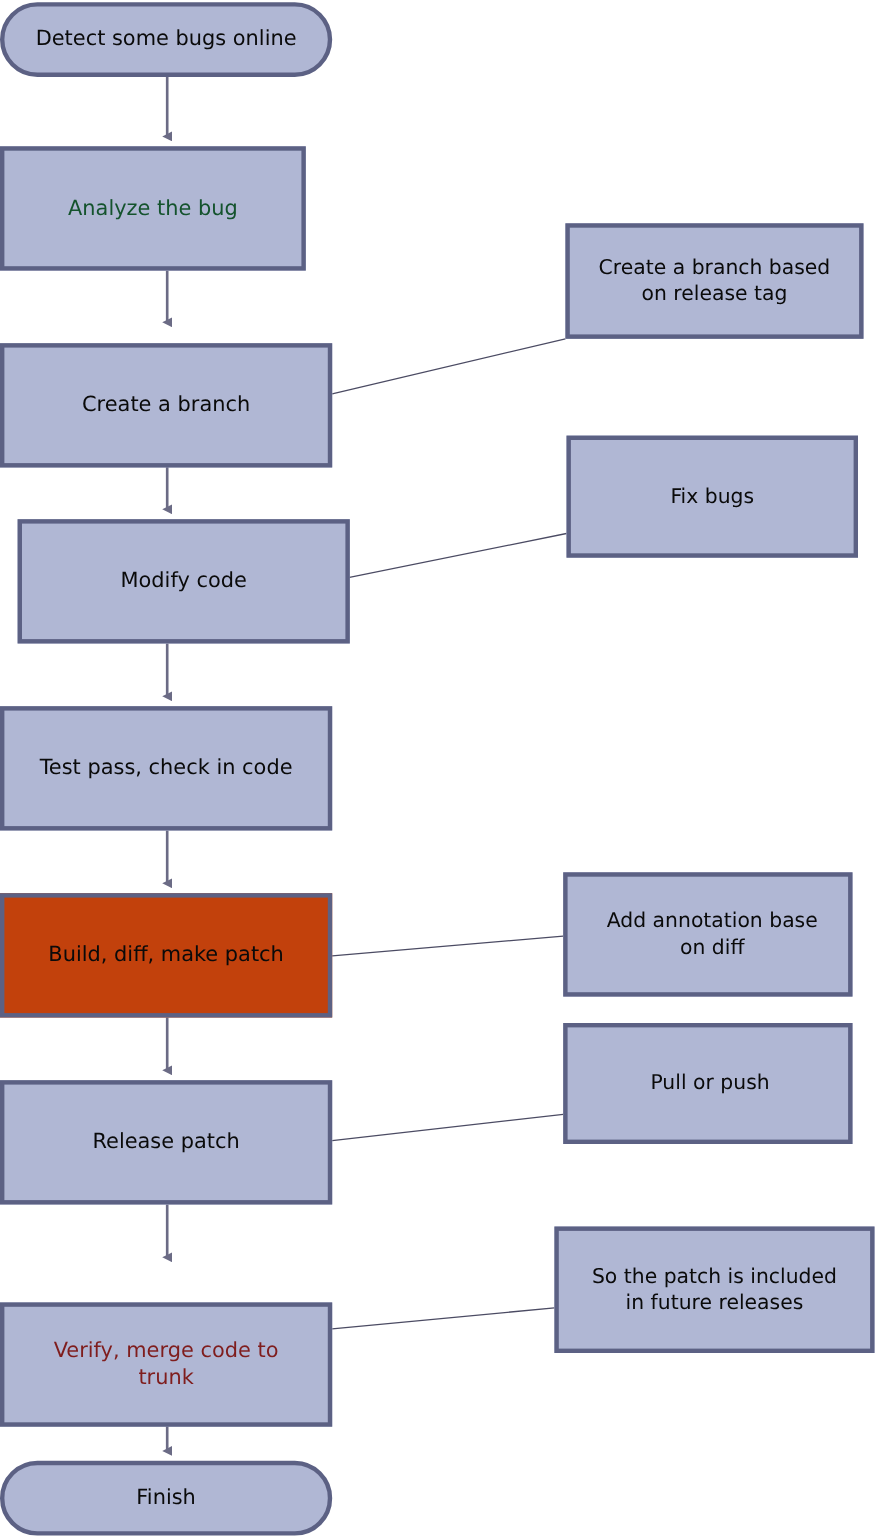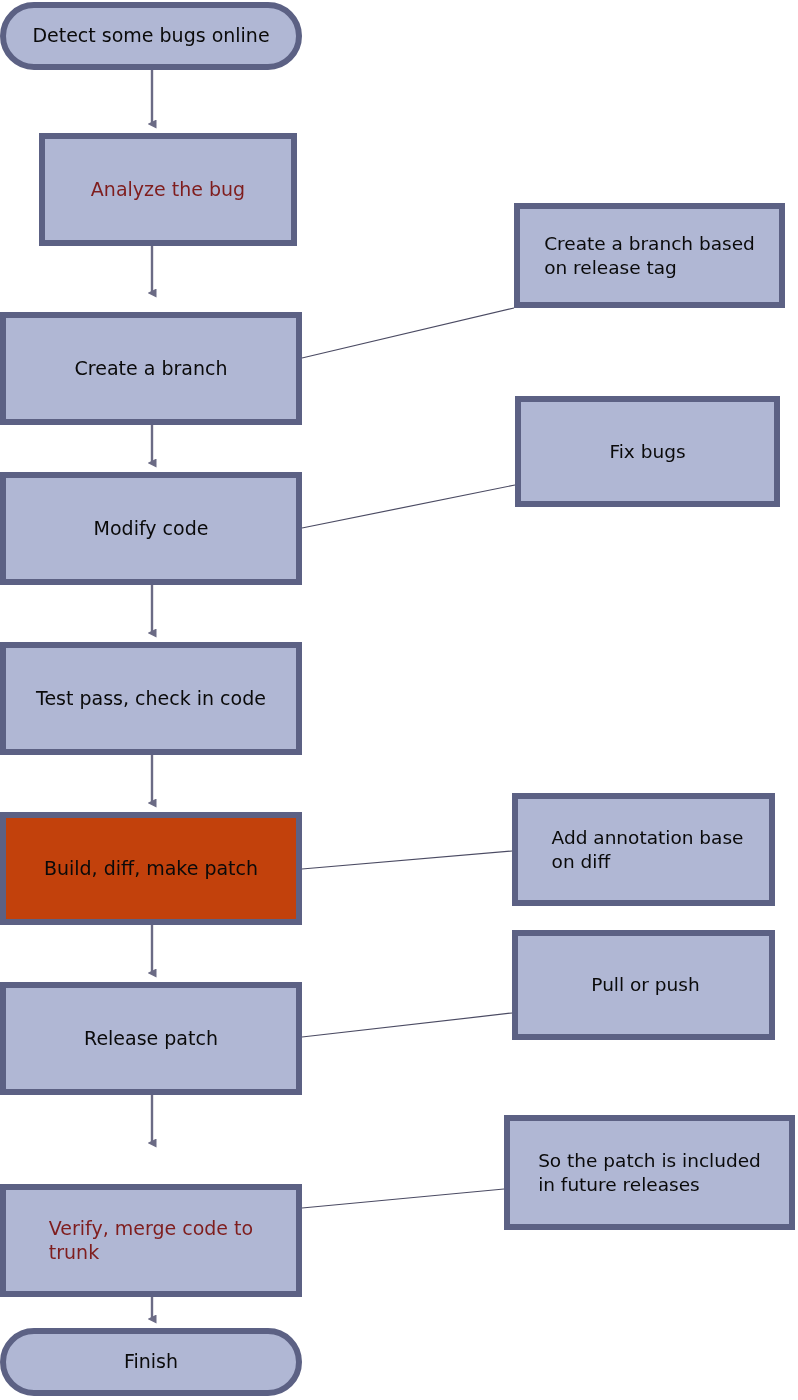--- a/index.html
+++ b/index.html
@@ -14,26 +14,26 @@
     position: relative;
     width: 798px;
     height: 1400px;
     background: #ffffff;
     overflow: hidden;
   }
   .node {
     position: absolute;
     box-sizing: border-box;
     background: #b0b7d4;
-    border: 6px solid #a16207;
+    border: 4px solid #a16207;
     color: #0a0a0a;
     display: flex;
     align-items: center;
     justify-content: center;
-    text-align: left;
+    text-align: center;
     font-size: 19px;
     line-height: 1.25;
     padding: 4px 8px;
     white-space: pre-line;
   }
   .node.terminator {
     border-radius: 34px;
   }
   .node.note {
     font-size: 18.5px;
@@ -72,23 +72,23 @@
         <line x1="302" y1="358" x2="514" y2="308" stroke="#4b4b63" stroke-width="1.2"></line>
         <line x1="302" y1="528" x2="515" y2="485" stroke="#4b4b63" stroke-width="1.2"></line>
         <line x1="302" y1="869" x2="512" y2="851" stroke="#4b4b63" stroke-width="1.2"></line>
         <line x1="302" y1="1037" x2="512" y2="1013" stroke="#4b4b63" stroke-width="1.2"></line>
         <line x1="302" y1="1208" x2="504" y2="1189" stroke="#4b4b63" stroke-width="1.2"></line>
       </g>
   </svg>
 
   <div id="nodes-layer">
       <div class="node terminator" style="left: 0px; top: 2px; width: 302px; height: 68px; background: rgb(176, 183, 212); border-color: rgb(92, 97, 132); color: rgb(10, 10, 10);">Detect some bugs online</div>
-      <div class="node" style="left: 0px; top: 133px; width: 258px; height: 113px; background: rgb(176, 183, 212); border-color: rgb(92, 97, 132); color: #7f1d1d; margin-left: 39px;">Analyze the bug</div>
+      <div class="node" style="left: 0px; top: 133px; width: 278px; height: 113px; background: rgb(176, 183, 212); border-color: rgb(92, 97, 132); color: #14532d;">Analyze the bug</div>
       <div class="node" style="left: 0px; top: 312px; width: 302px; height: 113px; background: rgb(176, 183, 212); border-color: rgb(92, 97, 132); color: rgb(10, 10, 10);">Create a branch</div>
-      <div class="node" style="left: 0px; top: 472px; width: 302px; height: 113px; background: rgb(176, 183, 212); border-color: rgb(92, 97, 132); color: rgb(10, 10, 10);">Modify code</div>
+      <div class="node" style="left: 16px; top: 472px; width: 302px; height: 113px; background: rgb(176, 183, 212); border-color: rgb(92, 97, 132); color: rgb(10, 10, 10);">Modify code</div>
       <div class="node" style="left: 0px; top: 642px; width: 302px; height: 113px; background: rgb(176, 183, 212); border-color: rgb(92, 97, 132); color: rgb(10, 10, 10);">Test pass, check in code</div>
       <div class="node" style="left: 0px; top: 812px; width: 302px; height: 113px; background: #c2410c; border-color: rgb(92, 97, 132); color: rgb(10, 10, 10);">Build, diff, make patch</div>
       <div class="node" style="left: 0px; top: 982px; width: 302px; height: 113px; background: rgb(176, 183, 212); border-color: rgb(92, 97, 132); color: rgb(10, 10, 10);">Release patch</div>
       <div class="node" style="left: 0px; top: 1152px; width: 302px; height: 113px; background: rgb(176, 183, 212); border-color: rgb(92, 97, 132); color: #7f1d1d; margin-top: 32px;">Verify,  merge code to
 trunk</div>
       <div class="node terminator" style="left: 0px; top: 1328px; width: 302px; height: 68px; background: rgb(176, 183, 212); border-color: rgb(92, 97, 132); color: rgb(10, 10, 10);">Finish</div>
       <div class="node note" style="left: 514px; top: 203px; width: 271px; height: 105px; background: rgb(176, 183, 212); border-color: rgb(92, 97, 132); color: rgb(10, 10, 10);">Create a branch based
 on release tag</div>
       <div class="node note" style="left: 515px; top: 396px; width: 265px; height: 111px; background: rgb(176, 183, 212); border-color: rgb(92, 97, 132); color: rgb(10, 10, 10);">Fix bugs</div>
       <div class="node note" style="left: 512px; top: 793px; width: 263px; height: 113px; background: rgb(176, 183, 212); border-color: rgb(92, 97, 132); color: rgb(10, 10, 10); padding-left: 16px;">Add annotation base

